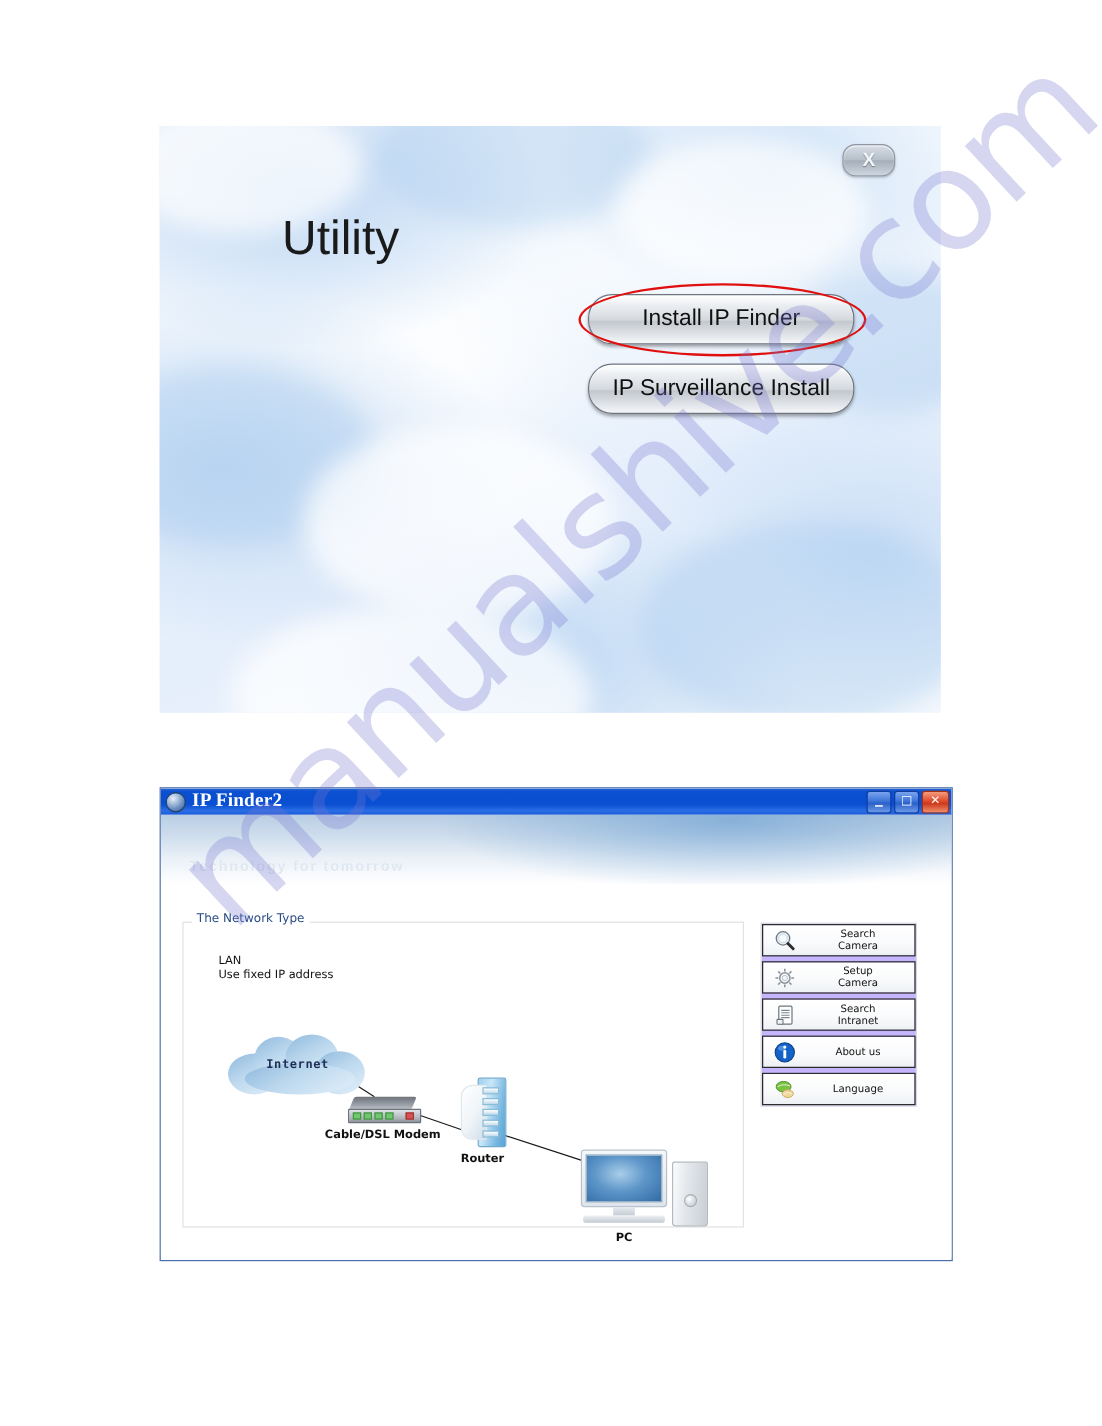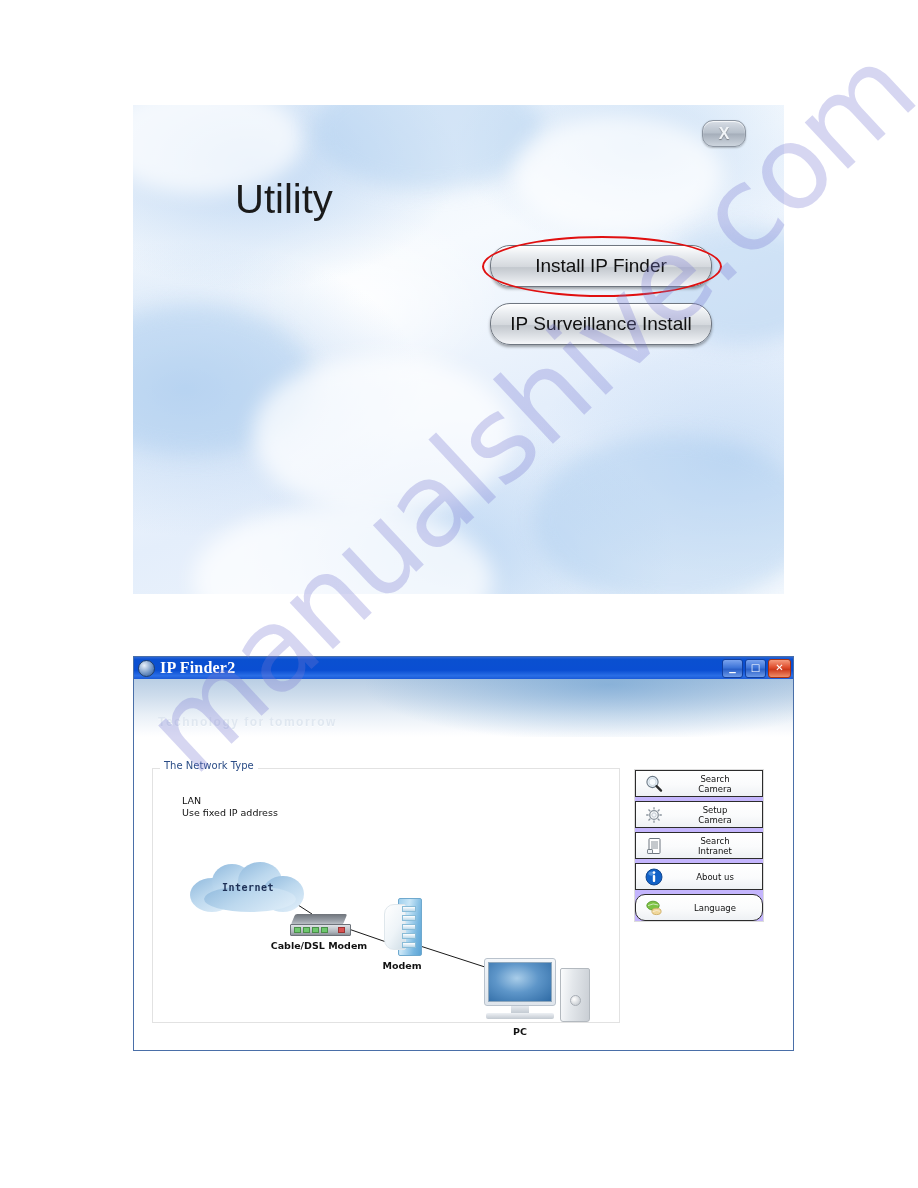--- a/index.html
+++ b/index.html
@@ -410,21 +410,21 @@
   .side-btn {
     height: 27px;
     margin-bottom: 4px;
     border: 1px solid #2c2c2c;
     background: linear-gradient(180deg, #ffffff 0%, #fafbfc 55%, #eef1f4 100%);
     display: flex;
     align-items: center;
     cursor: pointer;
     box-sizing: border-box;
   }
-  .side-btn:last-child { margin-bottom: 0; border-radius: 10px; }
+  .side-btn:last-child { margin-bottom: 0; }
   .side-btn .sb-icon {
     width: 36px;
     flex: none;
     display: flex;
     align-items: center;
     justify-content: center;
   }
   .side-btn .sb-label {
     flex: 1;
     text-align: center;
@@ -534,21 +534,21 @@
 
       <div class="router">
         <div class="body"></div>
         <div class="nose"></div>
         <div class="port" style="top:8px;"></div>
         <div class="port" style="top:17px;"></div>
         <div class="port" style="top:26px;"></div>
         <div class="port" style="top:35px;"></div>
         <div class="port" style="top:44px;"></div>
       </div>
-      <div class="dlabel" style="left:214px; top:192px; width:72px;">Modem</div>
+      <div class="dlabel" style="left:214px; top:192px; width:72px;">Router</div>
 
       <div class="pc">
         <div class="monitor">
             <div class="screen"></div>
           </div>
         <div class="stand"></div>
         <div class="base"></div>
         <div class="tower">
             <div class="knob"></div>
           </div>

